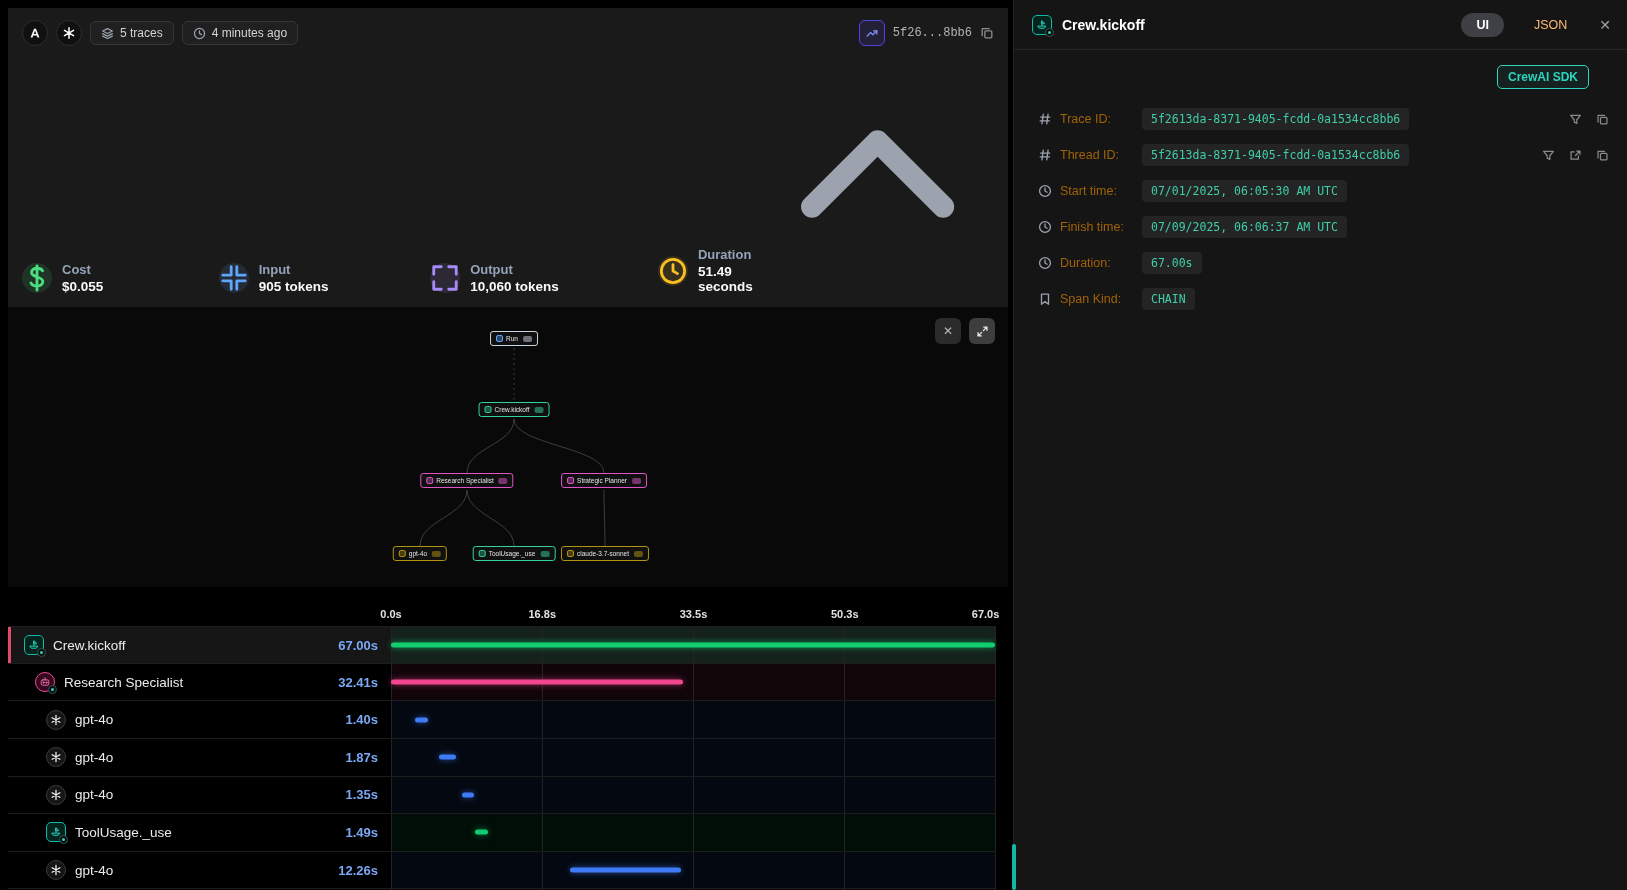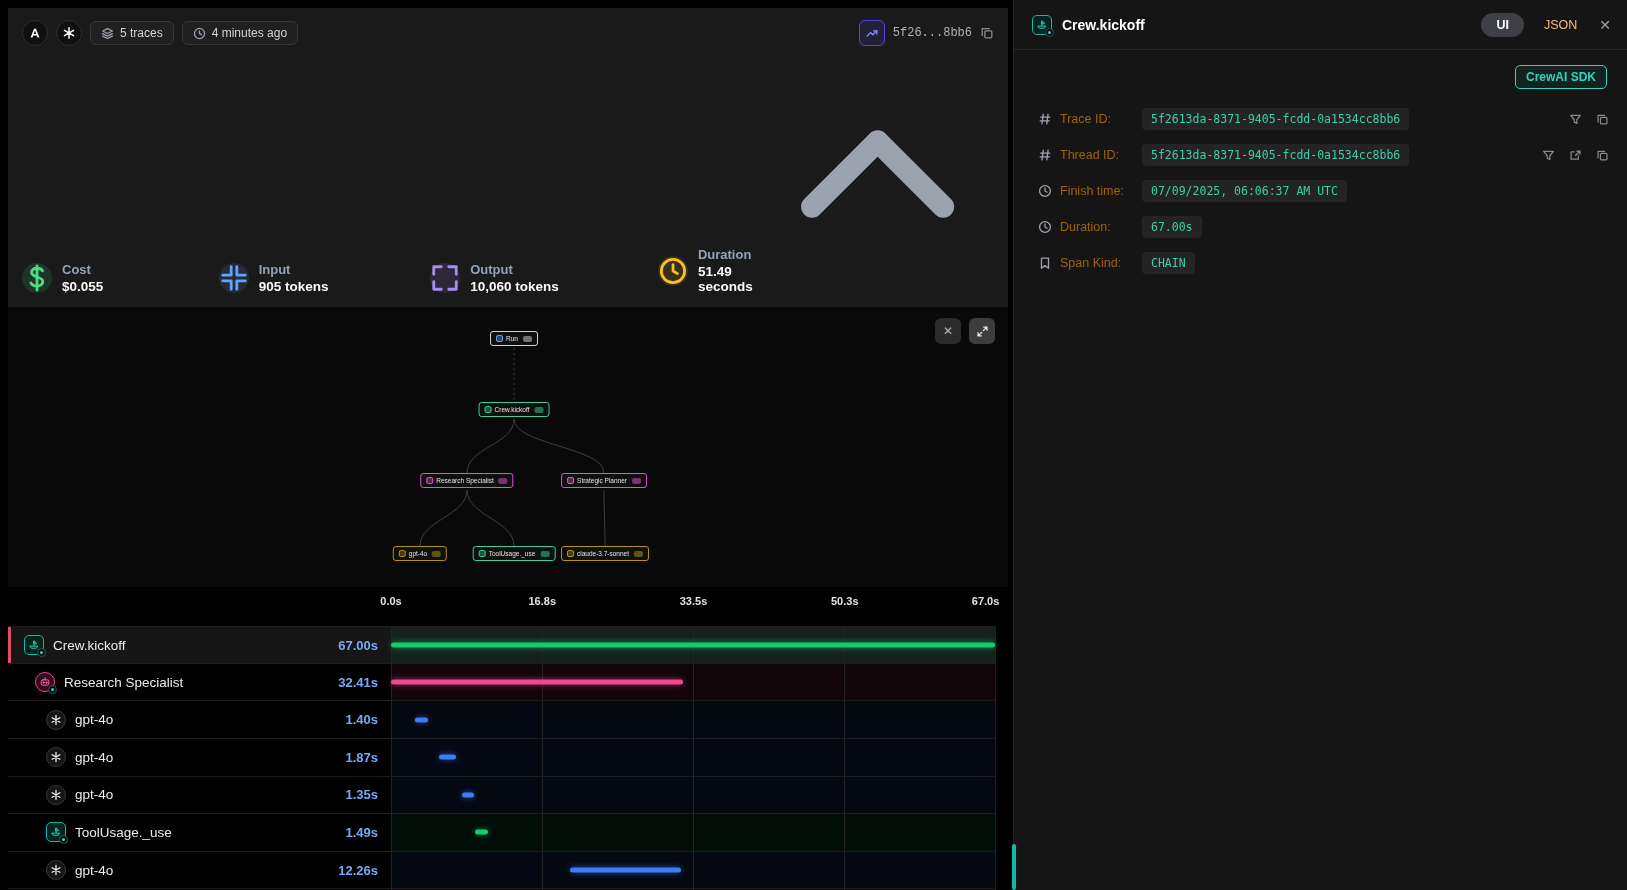--- a/index.html
+++ b/index.html
@@ -46,21 +46,21 @@
   .gc-btn { width:26px; height:26px; border-radius:6px; border:none; display:grid; place-items:center; cursor:pointer; }
   .gc-close { background:#2b2b2b; color:#b8b8b8; font-size:12px; }
   .gc-expand { background:#3d3d3d; color:#ececec; }
   .gc-btn .icn { width:13px; height:13px; }
 
   
   .timeline { margin-top:12px; padding-right:12px; }
   .axis { display:flex; height:27px; }
   .axis-pad { width:383px; flex:none; }
   .axis-chart { flex:1; position:relative; }
-  .tick { position:absolute; bottom:19px; transform:translateX(-50%); font-size:11px; font-weight:700; color:#e2e2e2; }
+  .tick { position:absolute; bottom:6px; transform:translateX(-50%); font-size:11px; font-weight:700; color:#e2e2e2; }
   .tick:last-child { transform:translateX(-88%); }
   .t-row { display:flex; height:37.6px; border-bottom:1px solid #1d1d1d; cursor:pointer; }
   .t-row:first-child { border-top:1px solid #1d1d1d; }
   .t-row.selected { background:#161616; box-shadow:inset 3px 0 0 #e24a67; }
   .row-label { width:383px; flex:none; display:flex; align-items:center; gap:9px; }
   .row-icon { position:relative; width:20px; height:20px; flex:none; }
   .ri-crewai { border-radius:5px; background:#05241e; border:1px solid #14b8a6; display:grid; place-items:center; color:#2dd4bf; }
   .ri-agent { border-radius:50%; background:#34091d; border:1px solid #ec4899; display:grid; place-items:center; color:#f472b6; }
   .ri-openai { border-radius:50%; background:#161616; border:1px solid #3a3a3a; display:grid; place-items:center; color:#f5f5f5; }
   .row-icon .icn { width:12px; height:12px; }
@@ -71,25 +71,25 @@
   .row-dur { margin-left:auto; padding-right:13px; font-size:13px; font-weight:700; color:#7aa8f5; }
   .t-chart { flex:1; position:relative;
     background-image:linear-gradient(to right, #232323 1px, transparent 1px);
     background-size:25% 100%; border-right:1px solid #232323; }
   .t-bar { position:absolute; top:50%; transform:translateY(-50%); height:5px; border-radius:3px; }
 
   
   .panel { width:614px; flex:none; background:#151515; border-left:1px solid #242424; display:flex; flex-direction:column; }
   .panel-header { height:50px; flex:none; display:flex; align-items:center; gap:10px; padding:0 16px 0 18px; border-bottom:1px solid #262626; }
   .panel-title { font-size:14px; font-weight:700; color:#fff; }
-  .tabs { margin-left:auto; display:flex; align-items:center; gap:10px; }
+  .tabs { margin-left:auto; display:flex; align-items:center; gap:20px; }
   .tab { border:none; background:transparent; color:#fdba74; font-size:12.5px; cursor:pointer; padding:5px 10px; font-family:inherit; }
   .tab.active { background:#3f3f46; color:#fff; border-radius:14px; padding:5px 15px; font-weight:600; }
   .panel-close { background:none; border:none; color:#a1a1aa; font-size:14px; cursor:pointer; margin-left:2px; }
-  .sdk-row { display:flex; justify-content:flex-end; padding:15px 20px 12px; }
+  .sdk-row { display:flex; justify-content:flex-end; padding:15px 38px 12px; }
   .sdk-badge { color:#2dd4bf; border:1px solid #2dd4bf; background:rgba(45,212,191,.07);
     font-size:12px; font-weight:700; padding:4px 10px; border-radius:5px; }
   .field-row { display:flex; align-items:center; height:36px; padding:0 18px 0 23px; gap:8px; }
   .f-icon { width:15px; height:15px; color:#9ca3af; flex:none; display:grid; place-items:center; font-size:13px; font-weight:700; }
   .f-icon .icn { width:14px; height:14px; }
   .f-label { width:74px; flex:none; font-size:12.5px; color:#a16207; }
   .f-value { background:#242424; color:#3ecfa8; font-family:"DejaVu Sans Mono", monospace;
     font-size:11.5px; padding:4px 9px; border-radius:4px; white-space:nowrap; }
   .f-actions { margin-left:auto; display:flex; gap:14px; color:#8b8b8b; }
   .f-actions .ghost-btn .icn { width:13px; height:13px; }
@@ -501,20 +501,33 @@
         </div>
         <div class="field-row">
           <span class="f-icon">
             <span class="icn">
               <svg viewBox="0 0 16 16" fill="none" stroke="currentColor" stroke-width="1.5" stroke-linecap="round" stroke-linejoin="round">
                 <circle cx="8" cy="8" r="6.2"></circle>
                 <path d="M8 4.6V8l2.4 1.4"></path>
               </svg>
             </span>
           </span>
+          <span class="f-label">Start time:</span>
+          <span class="f-value">07/01/2025, 06:05:30 AM UTC</span>
+          <span class="f-actions"></span>
+        </div>
+        <div class="field-row">
+          <span class="f-icon">
+            <span class="icn">
+              <svg viewBox="0 0 16 16" fill="none" stroke="currentColor" stroke-width="1.5" stroke-linecap="round" stroke-linejoin="round">
+                <circle cx="8" cy="8" r="6.2"></circle>
+                <path d="M8 4.6V8l2.4 1.4"></path>
+              </svg>
+            </span>
+          </span>
           <span class="f-label">Finish time:</span>
           <span class="f-value">07/09/2025, 06:06:37 AM UTC</span>
           <span class="f-actions"></span>
         </div>
         <div class="field-row">
           <span class="f-icon">
             <span class="icn">
               <svg viewBox="0 0 16 16" fill="none" stroke="currentColor" stroke-width="1.5" stroke-linecap="round" stroke-linejoin="round">
                 <circle cx="8" cy="8" r="6.2"></circle>
                 <path d="M8 4.6V8l2.4 1.4"></path>

